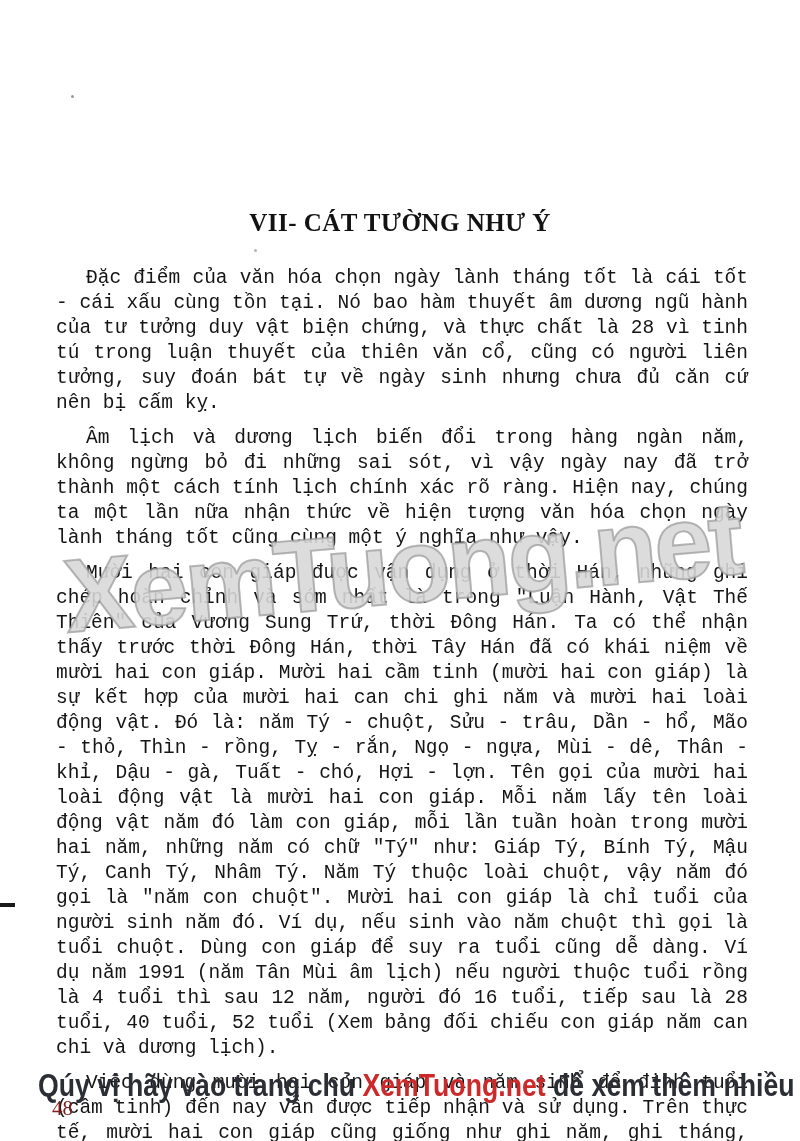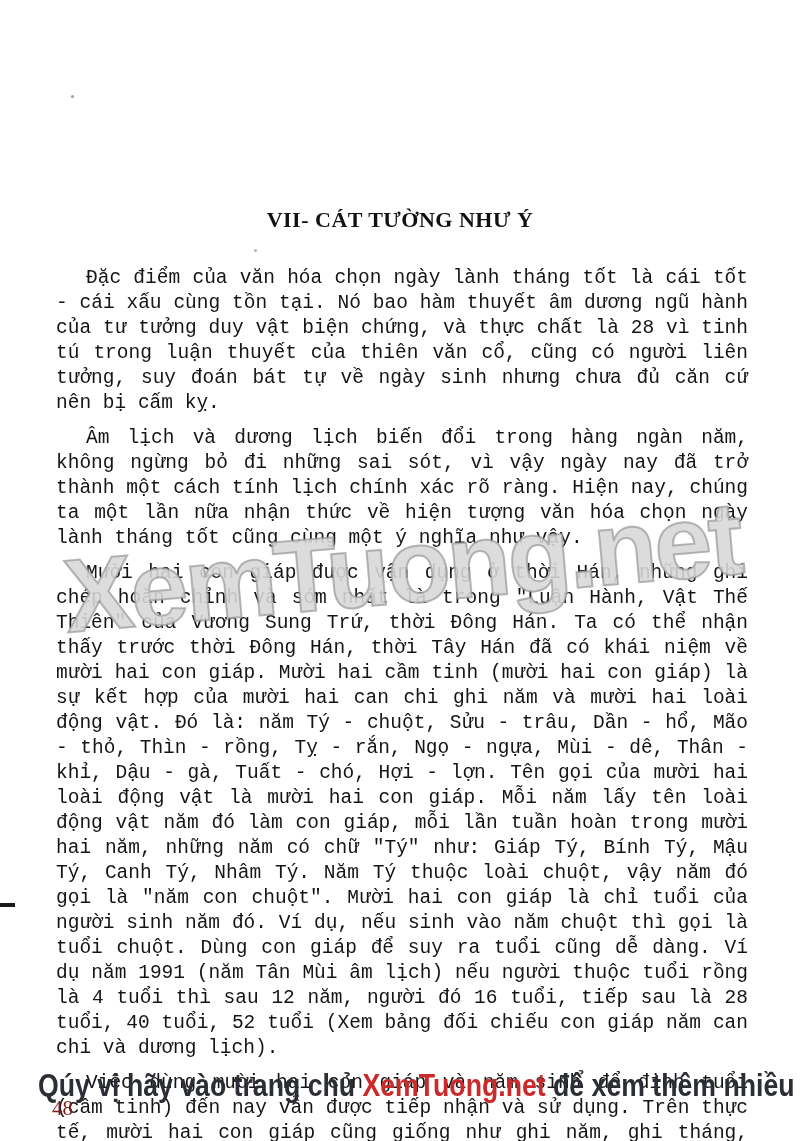--- a/index.html
+++ b/index.html
@@ -9,21 +9,21 @@
     margin:0 auto;
     background:#ffffff;
     overflow:hidden;
     font-family:"Liberation Serif","DejaVu Serif",serif;
     color:#151515;
   }
   .title{
     position:absolute;
     top:192px;left:0;right:0;
     text-align:center;
-    font-size:22px;
+    font-size:25px;
     font-weight:bold;
     letter-spacing:.5px;
     color:#121212;
   }
   .content{
     position:absolute;
     top:266px;left:56px;
     width:692px;
     font-size:19.5px;
     line-height:25px;

